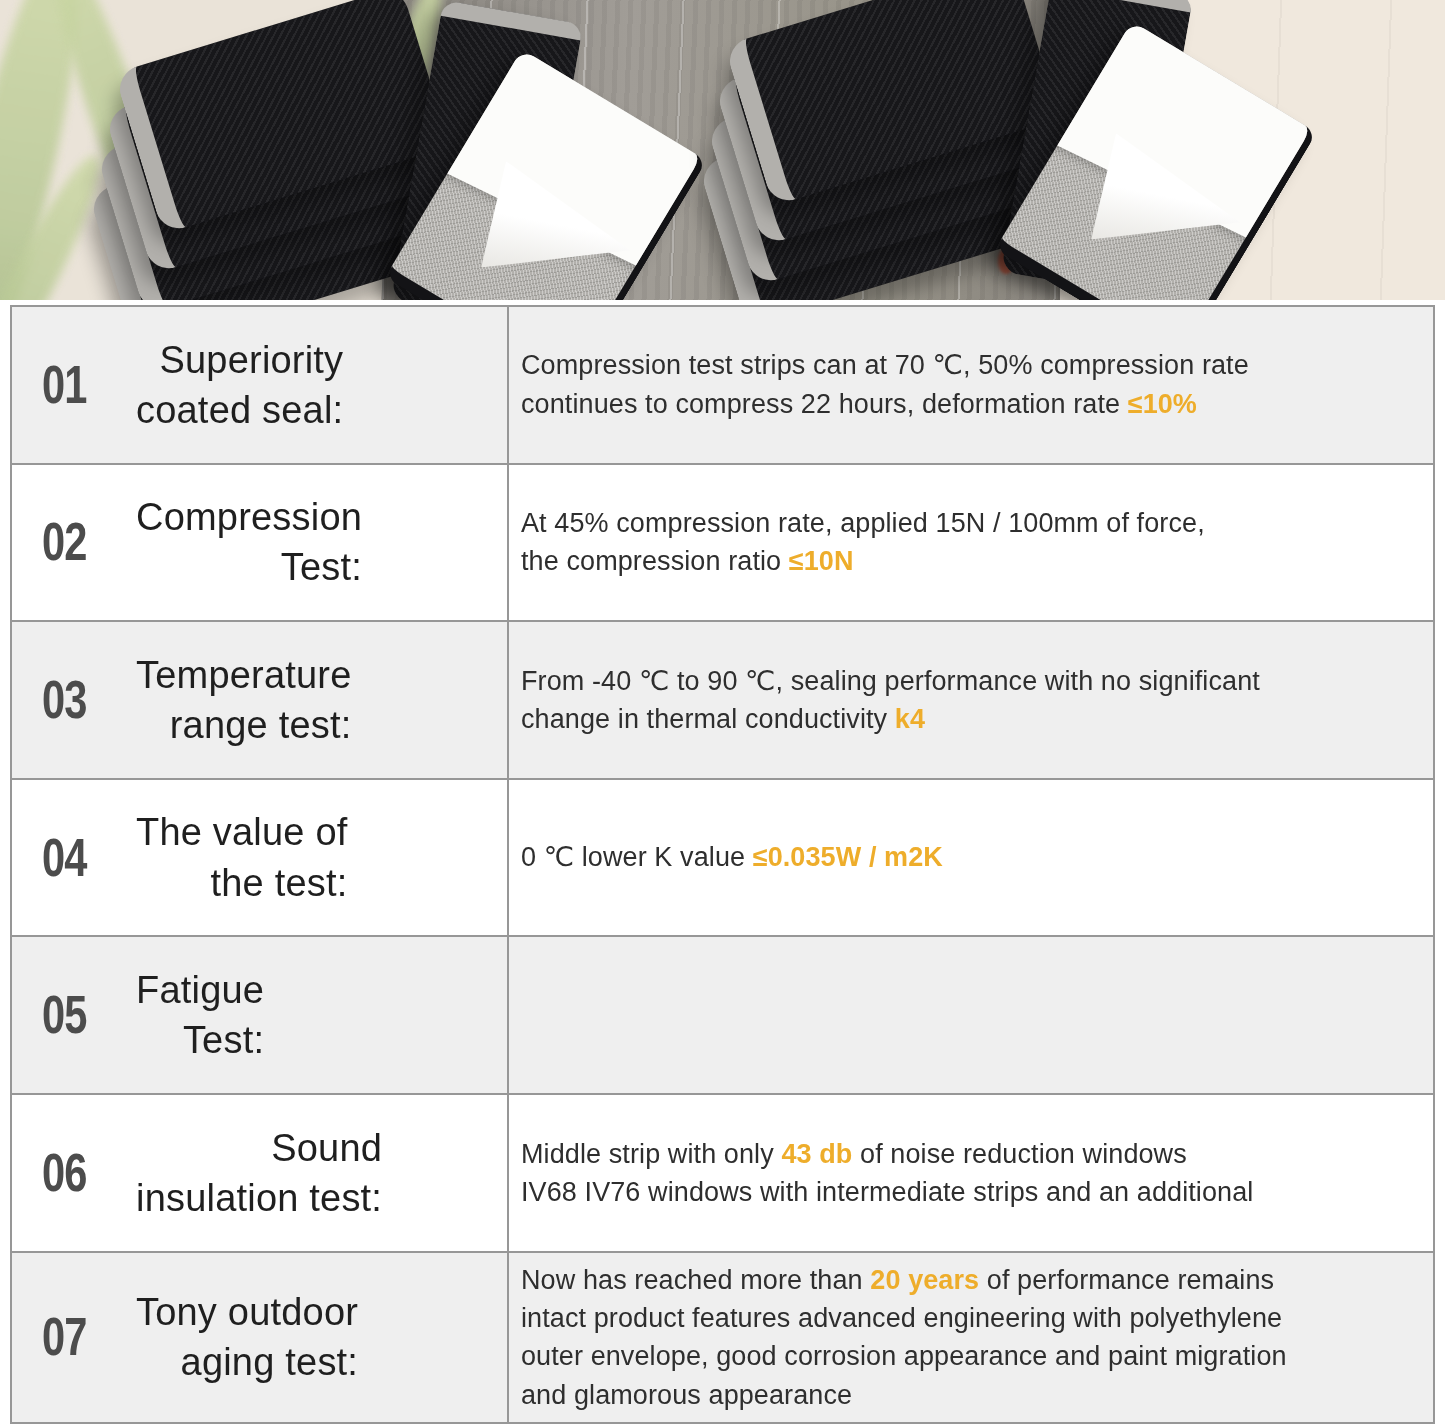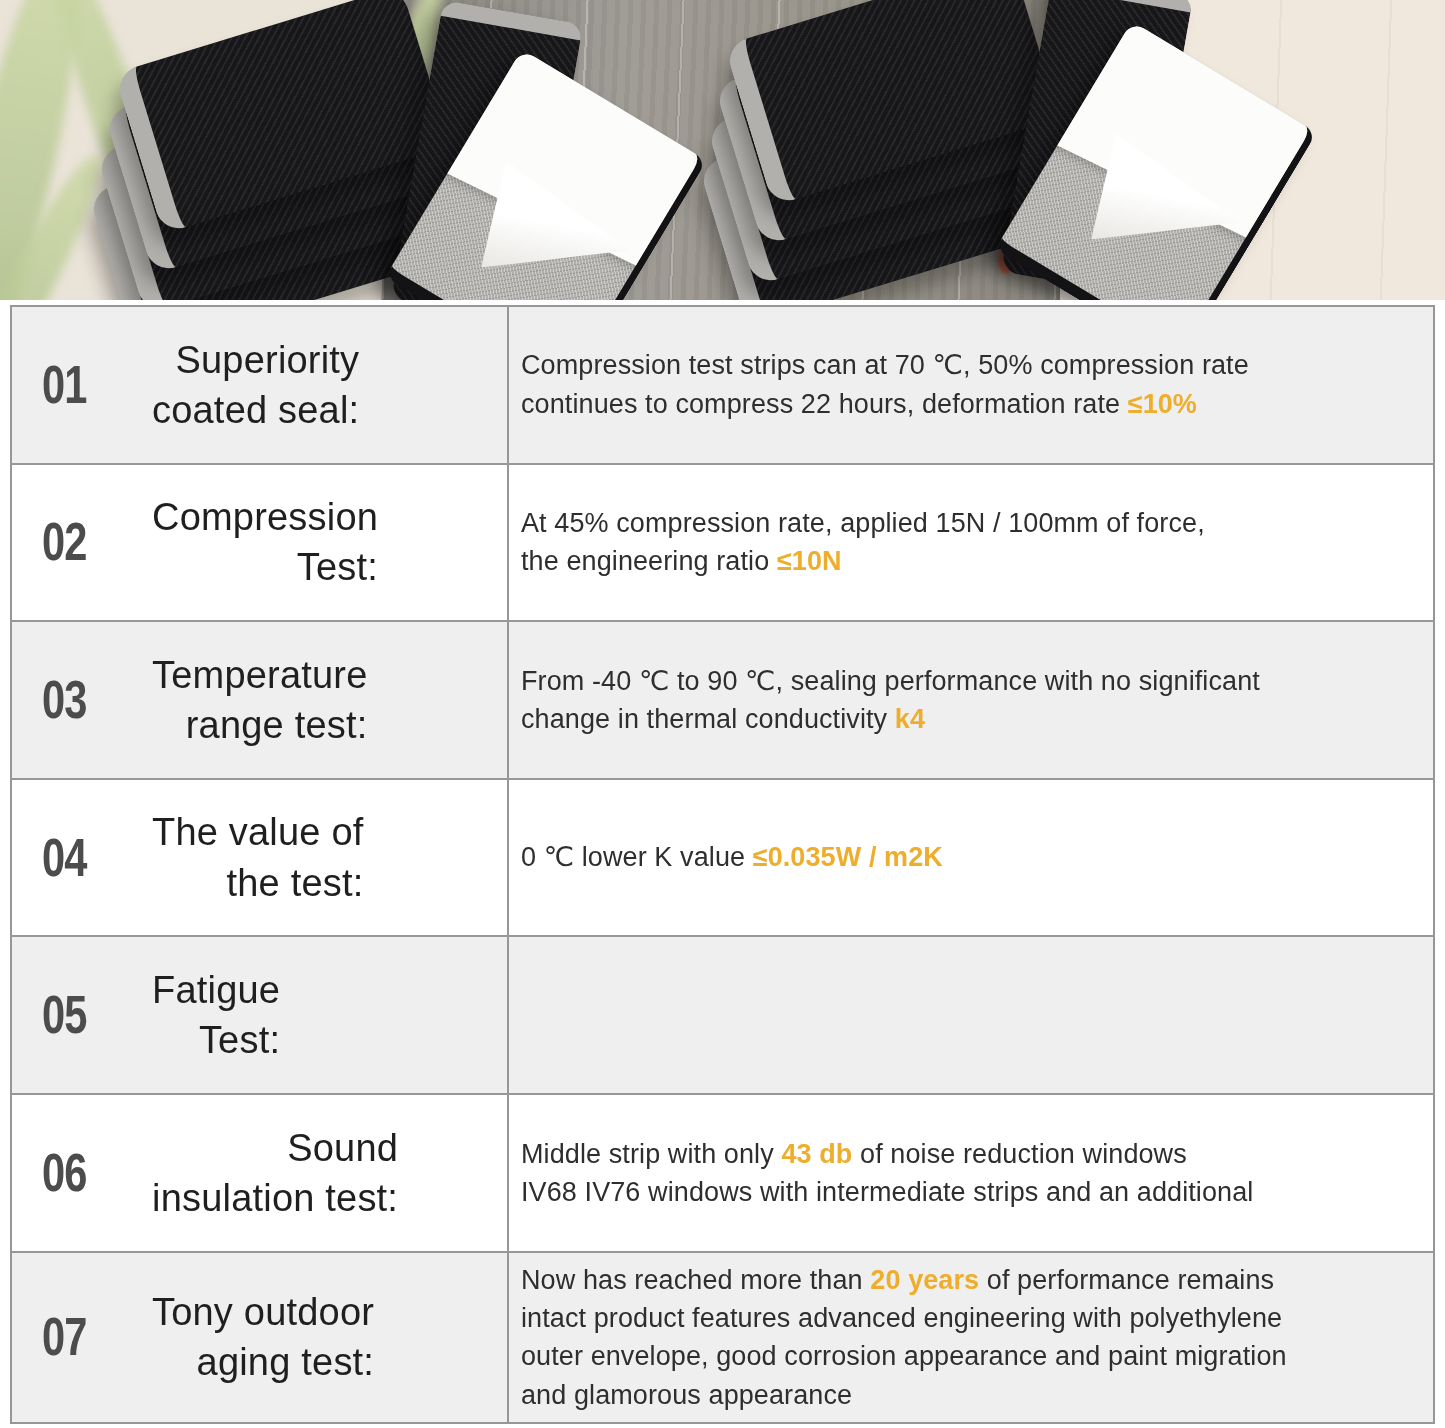--- a/index.html
+++ b/index.html
@@ -70,21 +70,21 @@
     clip-path:polygon(0 0,100% 12%,22% 100%);border-radius:0 0 40% 0;
     box-shadow:0 4px 8px rgba(0,0,0,.2);}
 
   
   .spec-table{position:relative;margin:5px 10px 0 10px;height:1119px;
     border:2px solid var(--border);display:flex;flex-direction:column;background:#fff;}
   .row{flex:1;display:flex;background:var(--row-bg);}
   .row:nth-child(odd){background:var(--row-alt-bg);}
   .row + .row{border-top:2px solid var(--border);}
   .cell-left{width:497px;flex:none;border-right:2px solid var(--border);
-    display:flex;align-items:center;gap:44px;padding-left:30px;}
+    display:flex;align-items:center;gap:28px;padding-left:30px;}
   .num{display:inline-block;font-size:52px;font-weight:700;color:var(--number);
     letter-spacing:-1px;transform:scale(.8,1.02);transform-origin:left center;flex:none;width:66px;}
   .title{font-size:38px;color:var(--title-text);line-height:1.32;white-space:pre-line;
     letter-spacing:.2px;text-align:right;}
   .cell-right{flex:1;display:flex;flex-direction:column;justify-content:center;
     padding:8px 18px 8px 12px;}
   .desc{font-size:27px;color:var(--body-text);line-height:1.42;letter-spacing:.1px;}
   .desc .hl{color:var(--accent);font-weight:700;}
 </style>
 </head>
@@ -140,21 +140,21 @@
     </div>
   </div>
 
   <div class="row">
     <div class="cell-left">
       <span class="num">02</span>
       <span class="title">Compression
 Test:</span>
     </div>
     <div class="cell-right">
-      <div class="desc"><span>At 45% compression rate, applied 15N / 100mm of force,</span><br><span>the engineering ratio </span><span class="hl">≤10N</span></div>
+      <div class="desc"><span>At 45% compression rate, applied 15N / 100mm of force,</span><br><span>the compression ratio </span><span class="hl">≤10N</span></div>
     </div>
   </div>
 
   <div class="row">
     <div class="cell-left">
       <span class="num">03</span>
       <span class="title">Temperature
 range test:</span>
     </div>
     <div class="cell-right">

